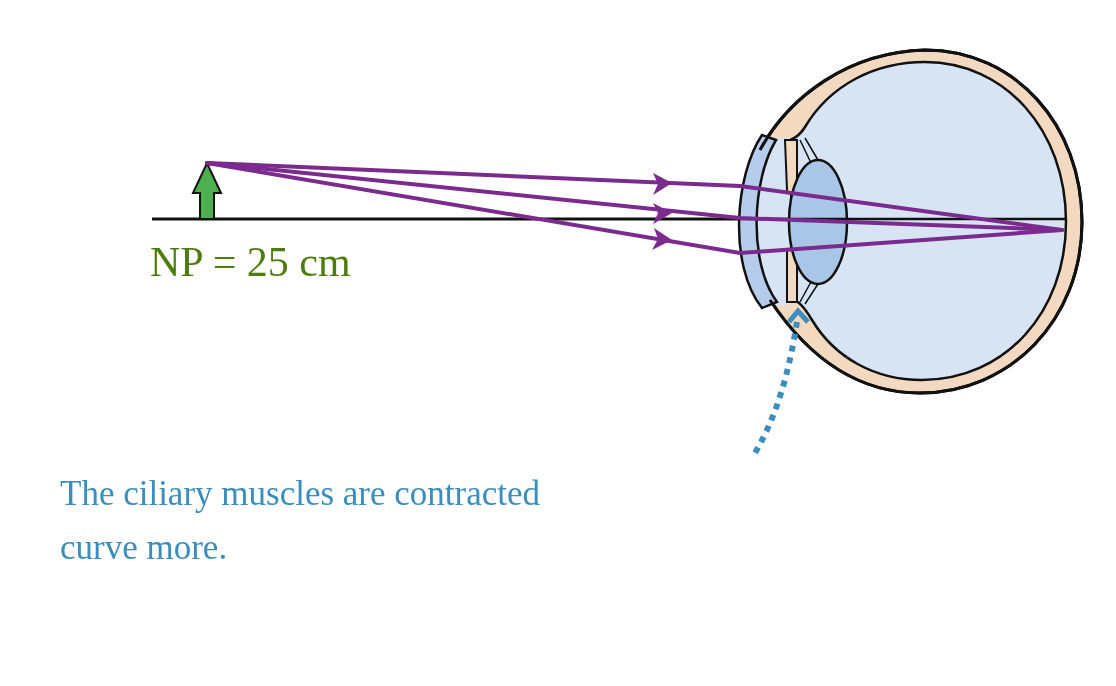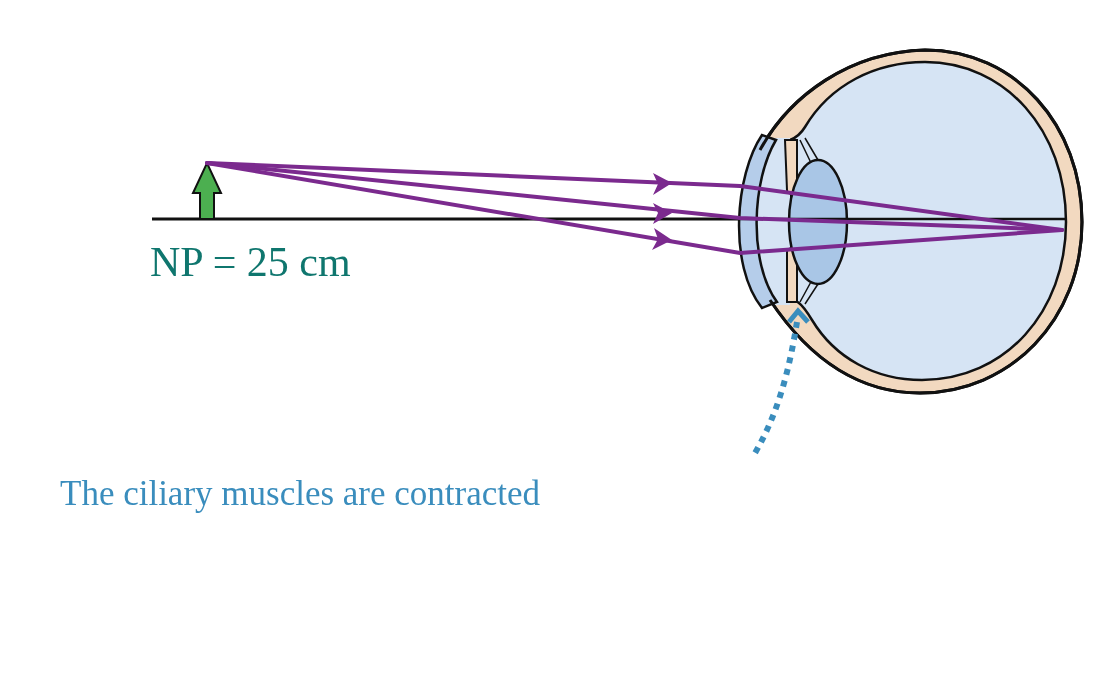--- a/index.html
+++ b/index.html
@@ -1,21 +1,21 @@
 <!DOCTYPE html>
 <html><head>
   <meta charset="utf-8">
   <style>
     html, body { margin: 0; padding: 0; background: #ffffff; }
     body { width: 1116px; height: 686px; position: relative; overflow: hidden; }
     #diagram { position: absolute; left: 0; top: 0; }
     .np-label {
       position: absolute; left: 150px; top: 238px;
       font-family: "Liberation Serif", "DejaVu Serif", serif;
-      font-size: 42px; color: #0f766e; white-space: nowrap;
+      font-size: 42px; color: #4d7c0f; white-space: nowrap;
     }
     .caption {
       position: absolute; left: 60px; top: 467px; width: 780px;
       font-family: "Liberation Serif", "DejaVu Serif", serif;
       font-size: 35px; line-height: 54px; color: #3a8dbd;
     }
     .caption span { display: block; white-space: nowrap; }
   </style>
 </head>
 <body>
@@ -64,13 +64,14 @@
   <g>
     <path d="M 797 322 C 790 365 780 410 755 453" stroke="#3a8dbd" stroke-width="6" fill="none" stroke-dasharray="6,6"></path>
     <path d="M 789 322 L 798 311 L 808 322" stroke="#3a8dbd" stroke-width="5" fill="none"></path>
   </g>
 </svg>
 
 <div class="np-label">NP = 25 cm</div>
 
 <div class="caption">
   <span>The ciliary muscles are contracted</span>
+  <span>curve more.</span>
 </div>
 
 </body></html>

